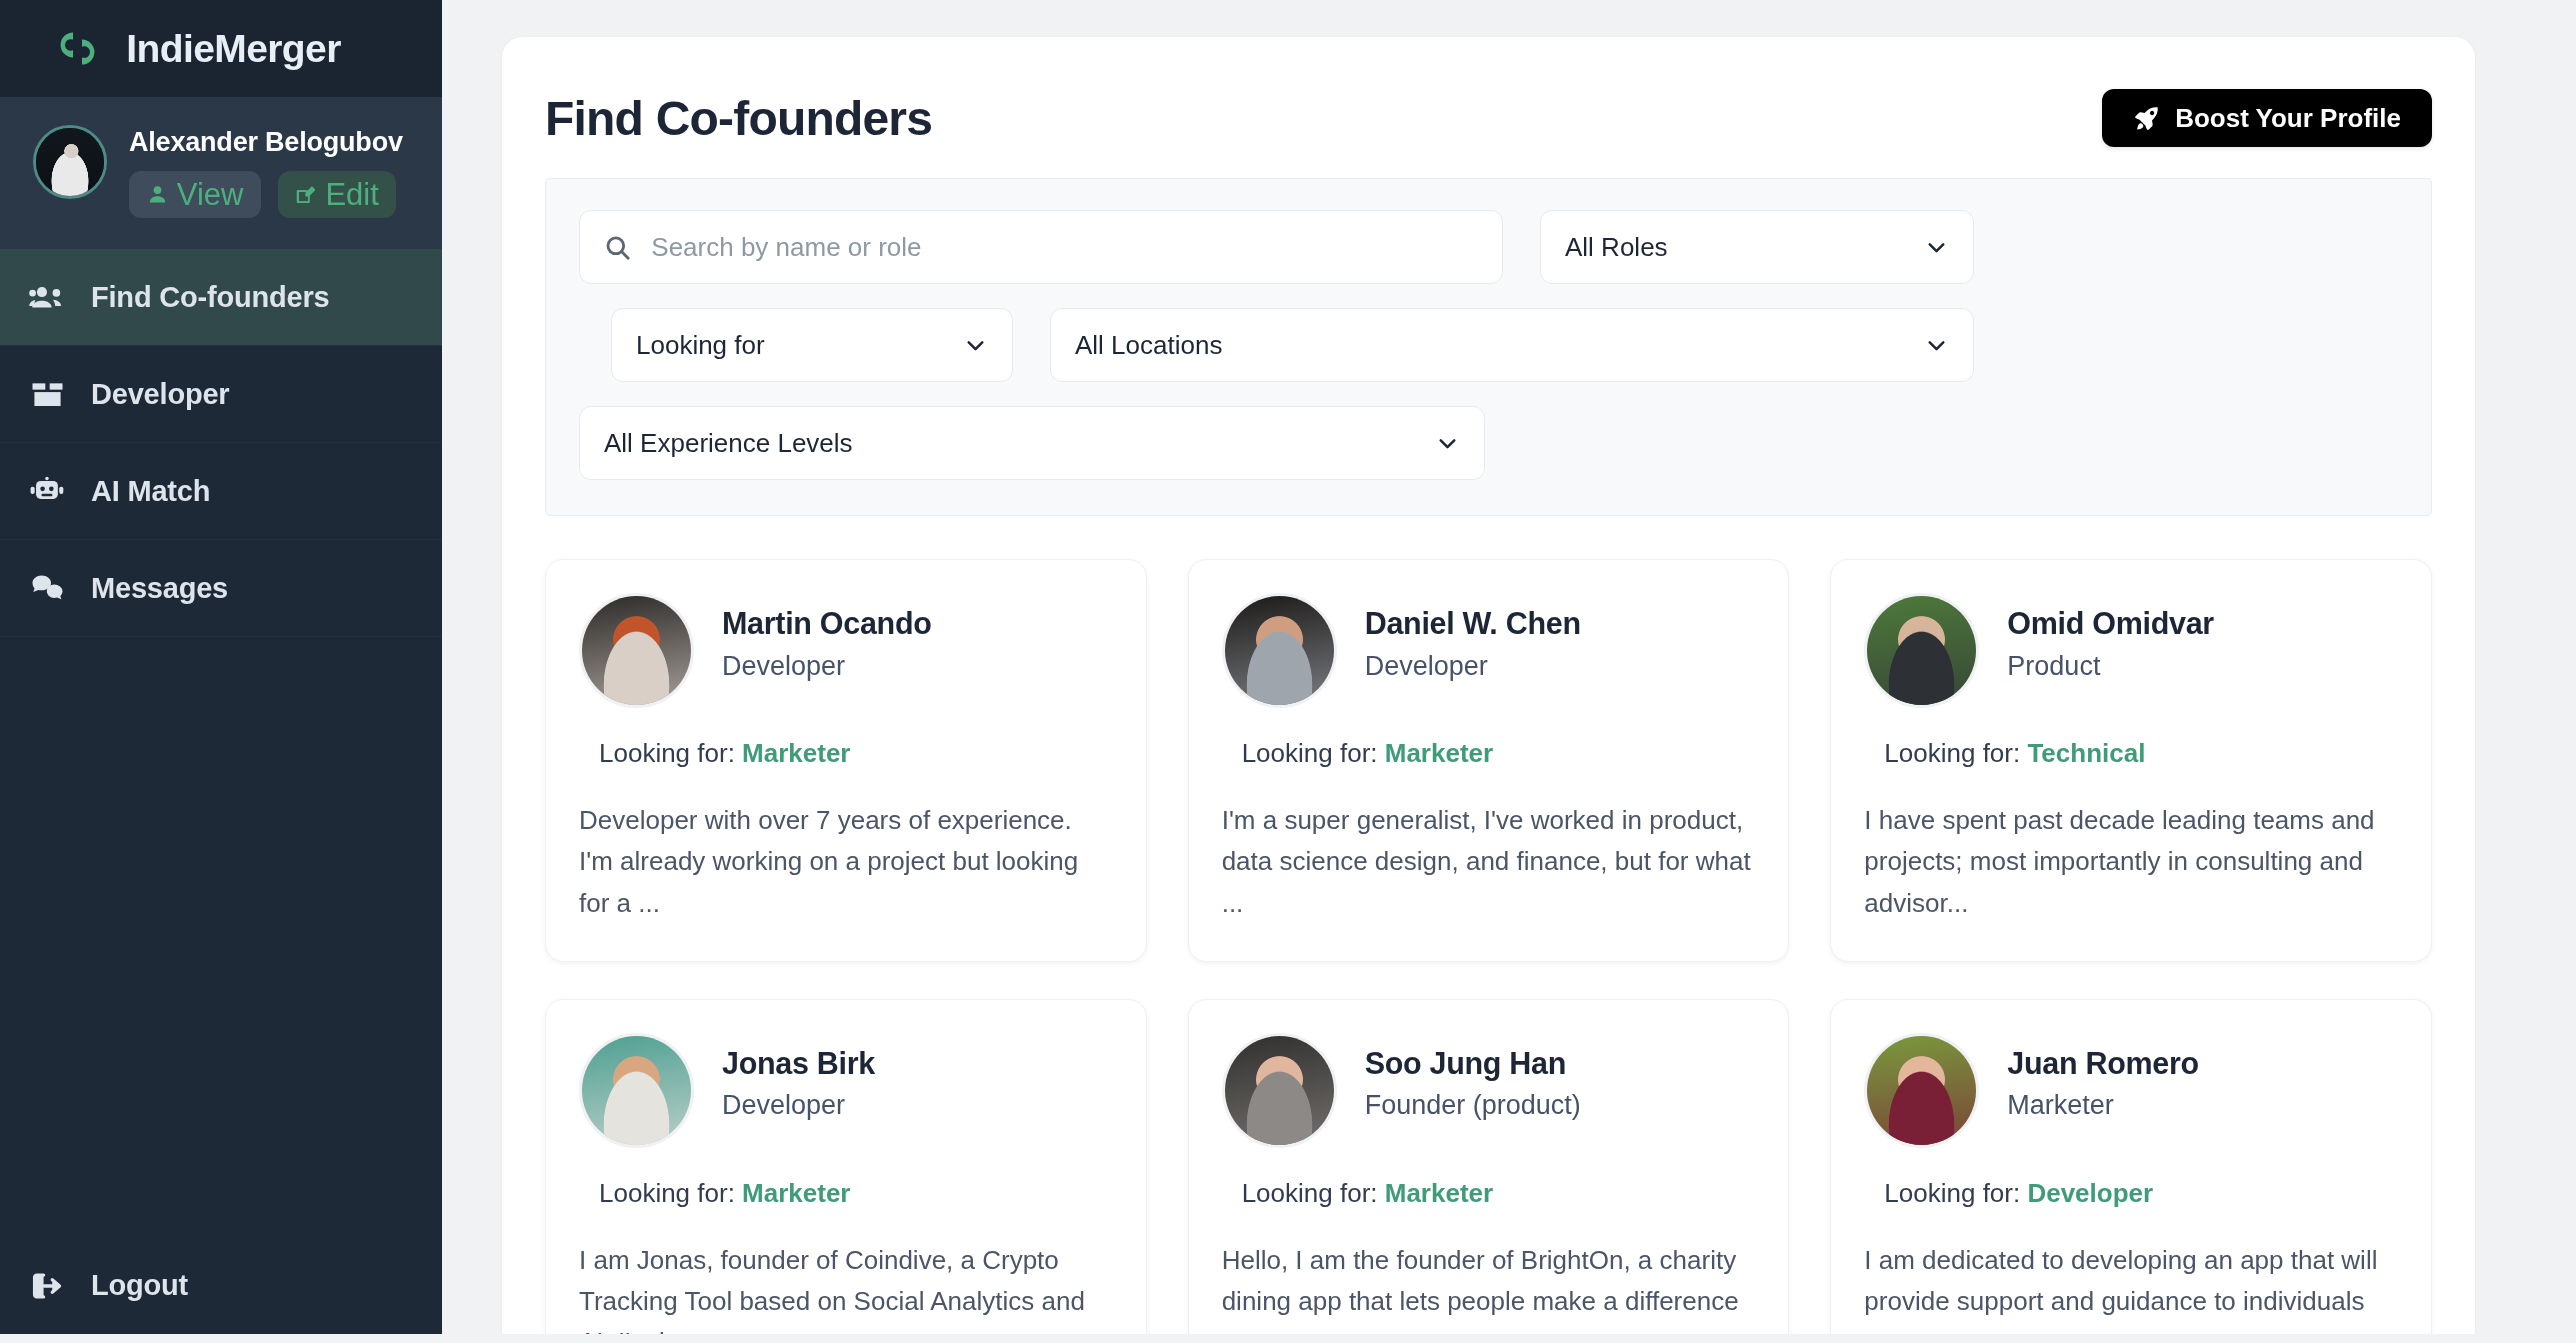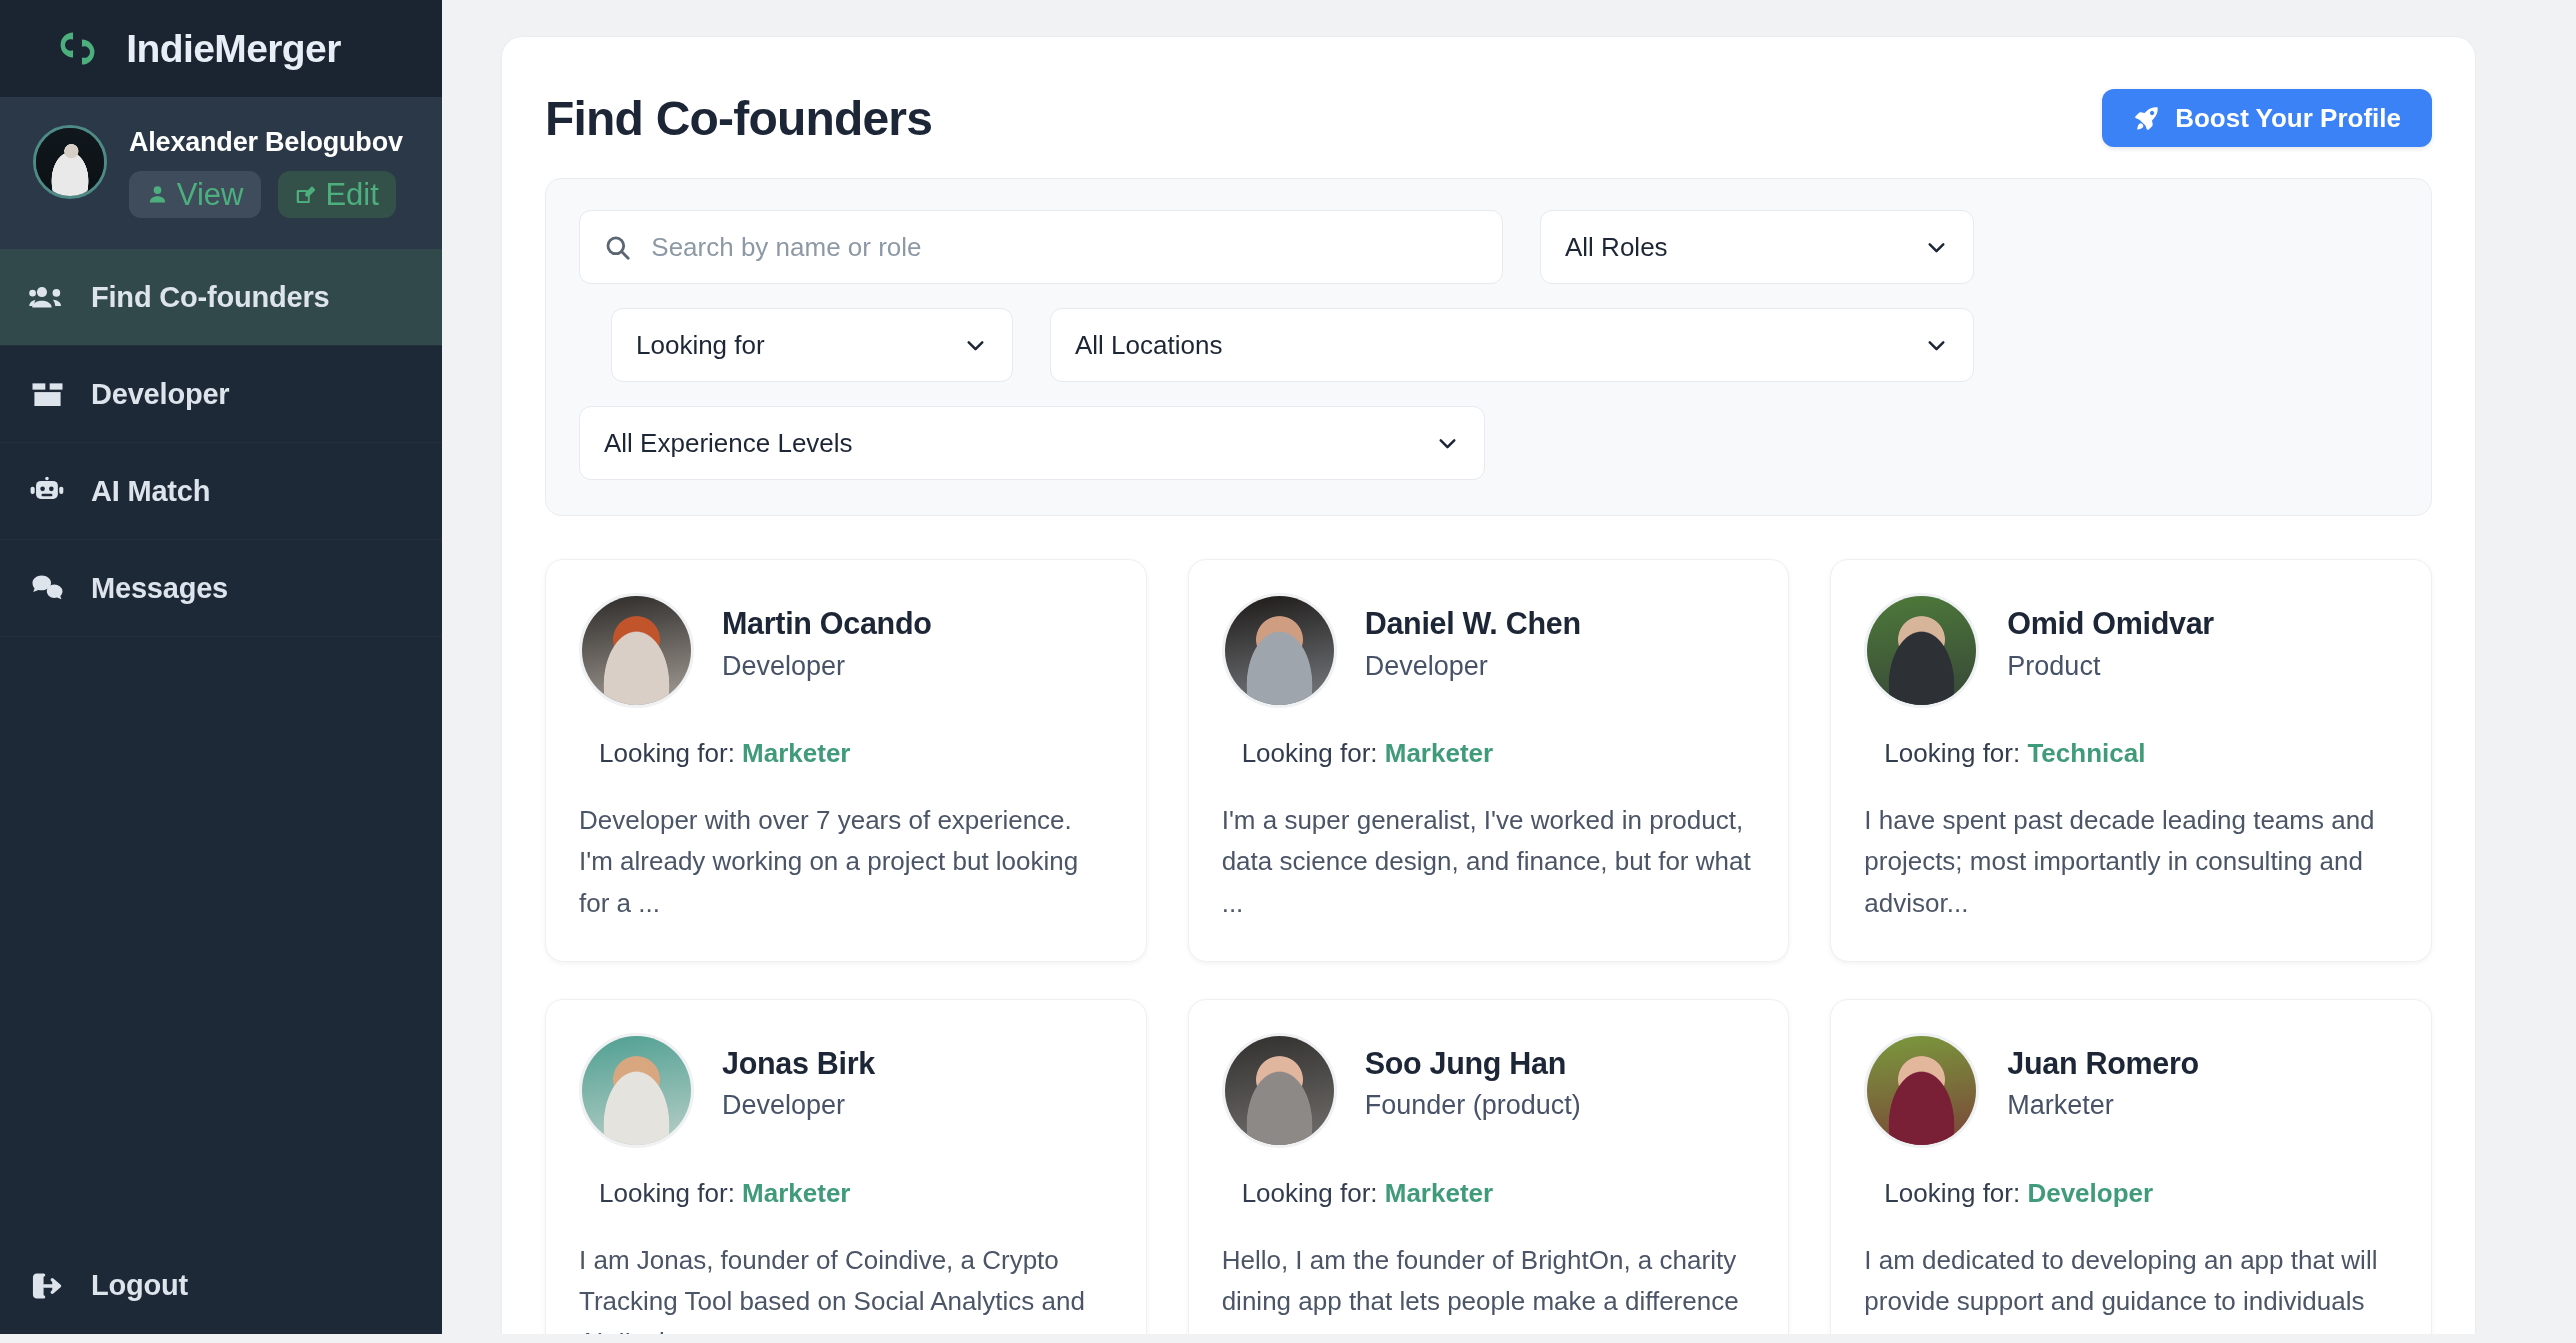--- a/index.html
+++ b/index.html
@@ -146,39 +146,39 @@
   .page-title {
     font-size: 48px;
     font-weight: bold;
     color: #1d2636;
     letter-spacing: -0.8px;
   }
   .boost-btn {
     display: inline-flex;
     align-items: flex-start;
     gap: 15px;
-    background: #3b82f6;
+    background: #000000;
     color: #ffffff;
     border: none;
     border-radius: 12px;
     padding: 15.7px 31px;
     font-size: 26px;
     font-weight: bold;
     cursor: pointer;
     font-family: inherit;
     line-height: 1;
     box-shadow: 0 1.8px 4.6px rgba(16,24,40,0.10);
   }
   .boost-btn svg { display:block; }
 
   
   .filters {
     background: #f7f9fb;
     border: 0.9px solid #e9edf2;
-    border-radius: 16px;
+    border-radius: 5px;
     padding: 31px 33px 35px 33px;
     display: flex;
     flex-wrap: wrap;
     gap: 24px 37px;
   }
   .fi { position: relative; }
   .fi-search { flex: 0 0 924px; }
   .fi-half   { flex: 0 0 434px; }
   .fi-half2  { flex: 0 0 434px; padding-left: 32px; }
   .fi-loc    { flex: 0 0 924px; }

